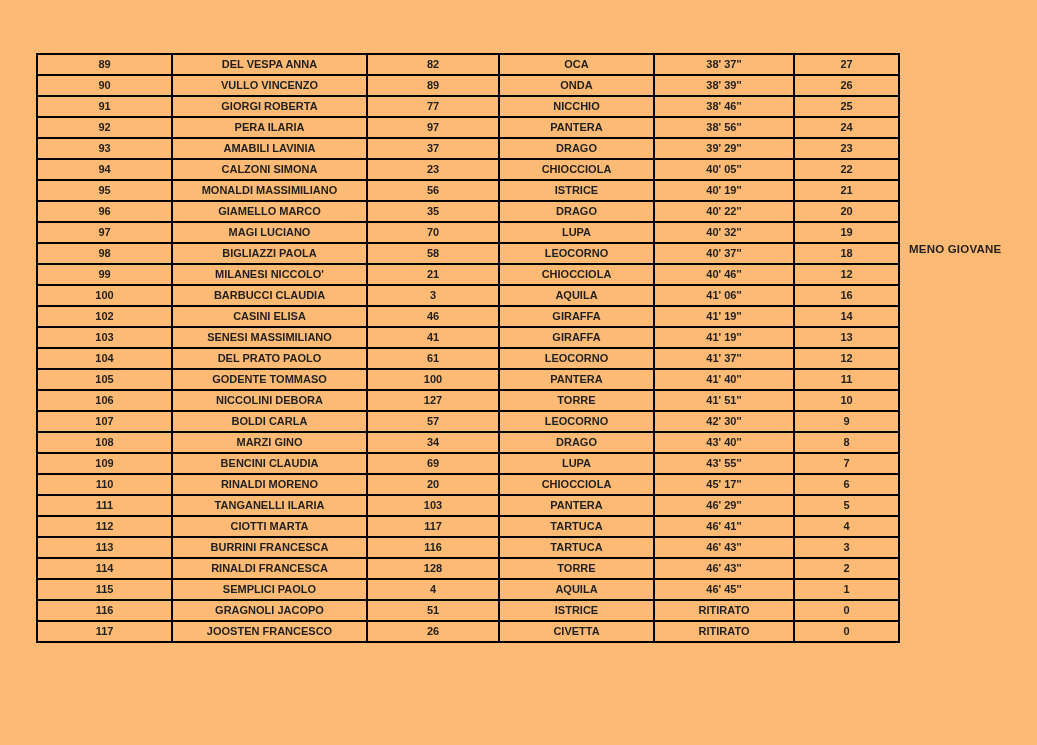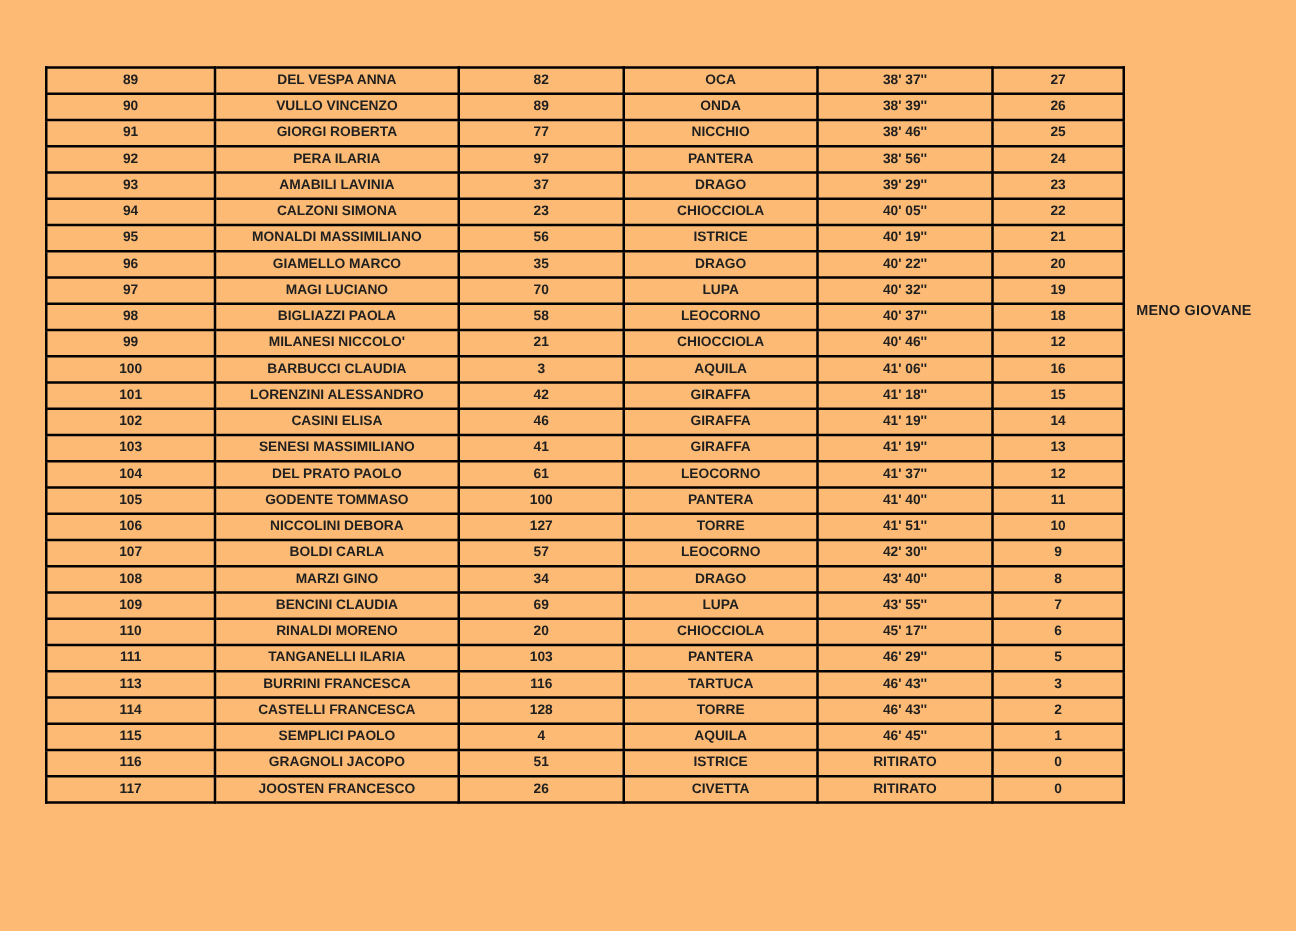--- a/index.html
+++ b/index.html
@@ -163,28 +163,20 @@
 
   <tr>
     <td>100</td>
     <td>BARBUCCI CLAUDIA</td>
     <td>3</td>
     <td>AQUILA</td>
     <td>41' 06''</td>
     <td>16</td>
   </tr>
 
-  <tr>
-    <td>101</td>
-    <td>LORENZINI ALESSANDRO</td>
-    <td>42</td>
-    <td>GIRAFFA</td>
-    <td>41' 18''</td>
-    <td>15</td>
-  </tr>
 
   <tr>
     <td>102</td>
     <td>CASINI ELISA</td>
     <td>46</td>
     <td>GIRAFFA</td>
     <td>41' 19''</td>
     <td>14</td>
   </tr>
 
@@ -262,33 +254,41 @@
 
   <tr>
     <td>111</td>
     <td>TANGANELLI ILARIA</td>
     <td>103</td>
     <td>PANTERA</td>
     <td>46' 29''</td>
     <td>5</td>
   </tr>
 
+  <tr>
+    <td>112</td>
+    <td>CIOTTI MARTA</td>
+    <td>117</td>
+    <td>TARTUCA</td>
+    <td>46' 41''</td>
+    <td>4</td>
+  </tr>
 
   <tr>
     <td>113</td>
     <td>BURRINI FRANCESCA</td>
     <td>116</td>
     <td>TARTUCA</td>
     <td>46' 43''</td>
     <td>3</td>
   </tr>
 
   <tr>
     <td>114</td>
-    <td>CASTELLI FRANCESCA</td>
+    <td>RINALDI FRANCESCA</td>
     <td>128</td>
     <td>TORRE</td>
     <td>46' 43''</td>
     <td>2</td>
   </tr>
 
   <tr>
     <td>115</td>
     <td>SEMPLICI PAOLO</td>
     <td>4</td>

